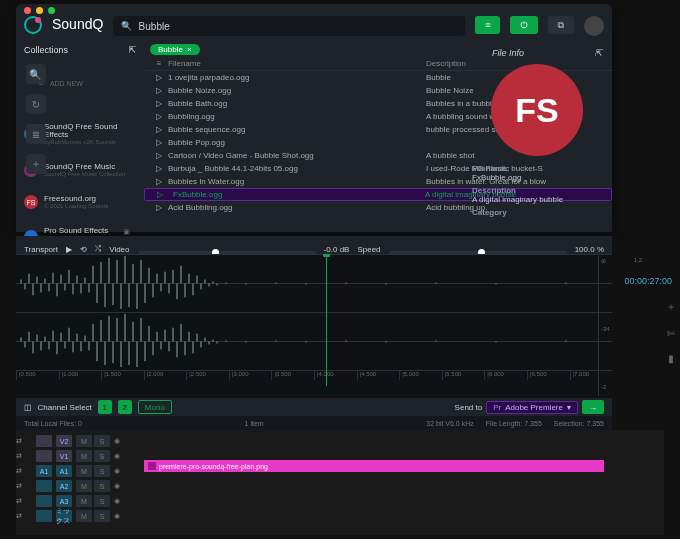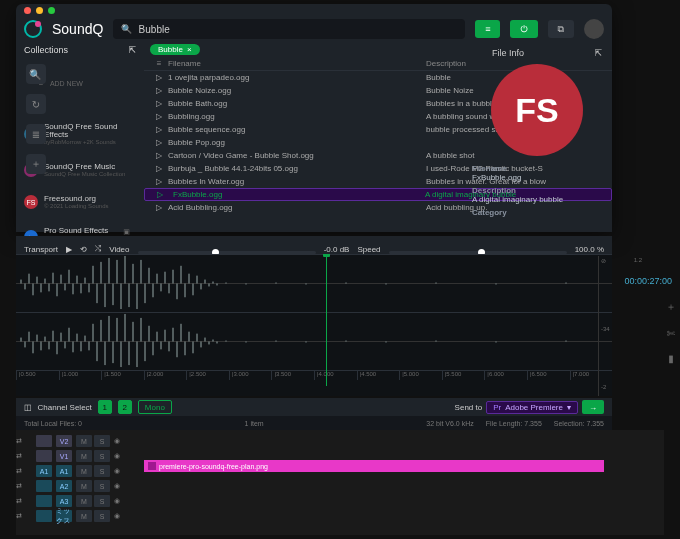--- a/index.html
+++ b/index.html
@@ -2,21 +2,21 @@
 <html><head>
 <meta charset="utf-8">
 <style>
 * { margin:0; padding:0; box-sizing:border-box; font-family:-apple-system,Helvetica,Arial,sans-serif; }
 body { width:680px; height:539px; background:#1a1a1a; overflow:hidden; color:#aaa; font-size:9px; position:relative; }
 .shell { position:absolute; inset:0; background:#111; }
 .win { position:absolute; left:16px; top:4px; width:596px; height:228px; background:#1e2329; border-radius:6px 6px 0 0; box-shadow:0 4px 20px rgba(0,0,0,.5); }
 .titlebar { display:flex; align-items:center; height:12px; padding:0 8px; gap:5px; }
 .dot { width:7px; height:7px; border-radius:50%; }
 .r{background:#ff5f56}.y{background:#ffbd2e}.g{background:#27c93f}
-.toolbar { display:flex; align-items:center; height:26px; padding:0 8px; gap:10px; }
+.toolbar { display:flex; height:26px; padding:0 8px; gap:10px; }
 .logo-mark { width:18px; height:18px; border-radius:50%; border:2px solid #00b8a9; position:relative; }
 .logo-mark::after{content:'';position:absolute;width:6px;height:6px;border-radius:50%;background:#e84393;right:-1px;top:-1px;}
 .brand { color:#fff; font-size:14px; font-weight:500; }
 .search { flex:1; display:flex; align-items:center; background:#14171c; border-radius:4px; height:20px; padding:0 8px; gap:6px; color:#888; }
 .search input{background:none;border:none;color:#ccc;font-size:10px;outline:none;flex:1;}
 .tb-btn { height:18px; padding:0 10px; border-radius:3px; background:#0aa648; display:flex; align-items:center; justify-content:center; color:#fff; }
 .tb-btn.dim{background:#2a3038;color:#ccc}
 .avatar{width:20px;height:20px;border-radius:50%;background:#444}
 .body { display:flex; height:calc(100% - 38px); }
 .sidebar { width:128px; display:flex; flex-direction:column;gap:18px; }
@@ -35,21 +35,21 @@
 .chip{background:#0aa648;color:#fff;border-radius:8px;padding:1px 8px;font-size:8px;display:inline-flex;align-items:center;gap:4px}
 .lh-row{display:flex;font-size:8px;color:#888;padding:2px 6px;border-bottom:1px solid #2a3038}
 .c1{width:18px;text-align:center}.c2{flex:1}.c3{width:180px}
 .row{display:flex;align-items:center;font-size:8px;padding:2px 6px;color:#aaa}
 .row.sel{color:#0aa648}
 .pop{position:absolute;right:10px;top:60px;width:130px}
 .fs-badge{width:92px;height:92px;border-radius:50%;background:#b92d3a;display:flex;align-items:center;justify-content:center;color:#fff;font-size:34px;font-weight:600;margin:0 auto}
 .meta{margin-top:8px;font-size:8px;color:#8a93a0}
 .meta b{display:block;color:#8a93a0;font-weight:600;margin-top:4px}
 .meta span{color:#bfc7d0}
-.file-info-h { display:flex; justify-content:space-between; padding:4px 10px; font-size:9px; color:#ccc; }
+.file-info-h { display:flex; justify-content:space-between; padding:4px 10px; font-size:9px; color:#ccc;font-style:italic; }
 .transport { position:absolute; left:16px; top:236px; width:596px; height:18px; background:#1e2329; display:flex; align-items:flex-end; gap:8px; padding:0 8px; font-size:8px; color:#ccc }
 .track{flex:1;height:3px;background:#2a3038;border-radius:2px;position:relative}
 .thumb{position:absolute;top:-2px;width:7px;height:7px;border-radius:50%;background:#fff}
 .waveform { position:absolute; left:16px; top:254px; width:596px; height:142px; background:#0f1215; overflow:hidden }
 .ruler{height:10px;border-top:1px solid #2a3038;display:flex}
 .ruler span{flex:1;border-left:1px solid #2a3038;font-size:6px;color:#666;padding-left:2px}
 .wave{height:58px;position:relative;border-top:1px solid #2a3038}
 .wave svg{width:100%;height:100%}
 .play-cursor{position:absolute;top:0;bottom:10px;left:310px;width:1px;background:#0aa648}
 .play-cursor::before{content:'';position:absolute;top:-4px;left:-3px;width:7px;height:7px;background:#0aa648;border-radius:1px}

